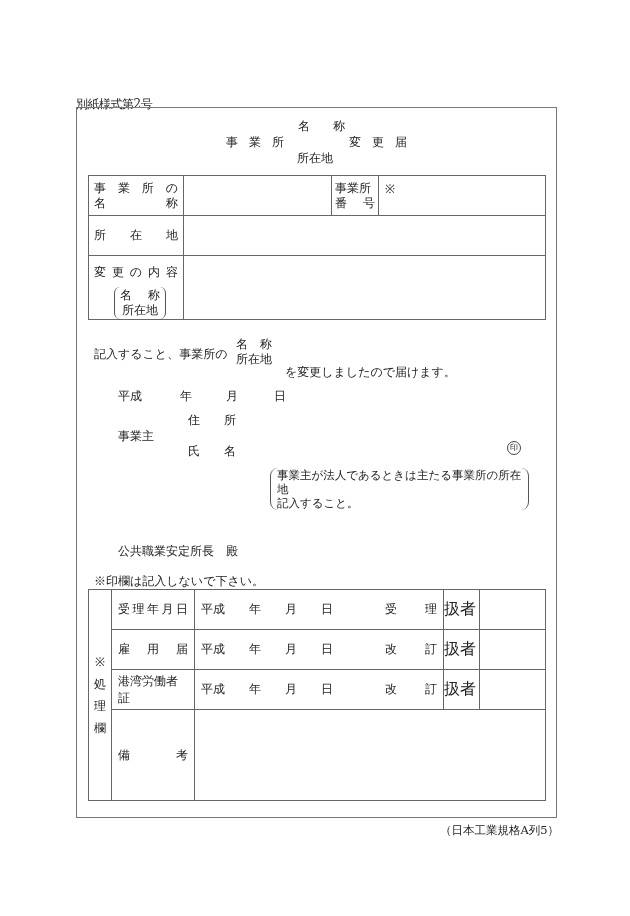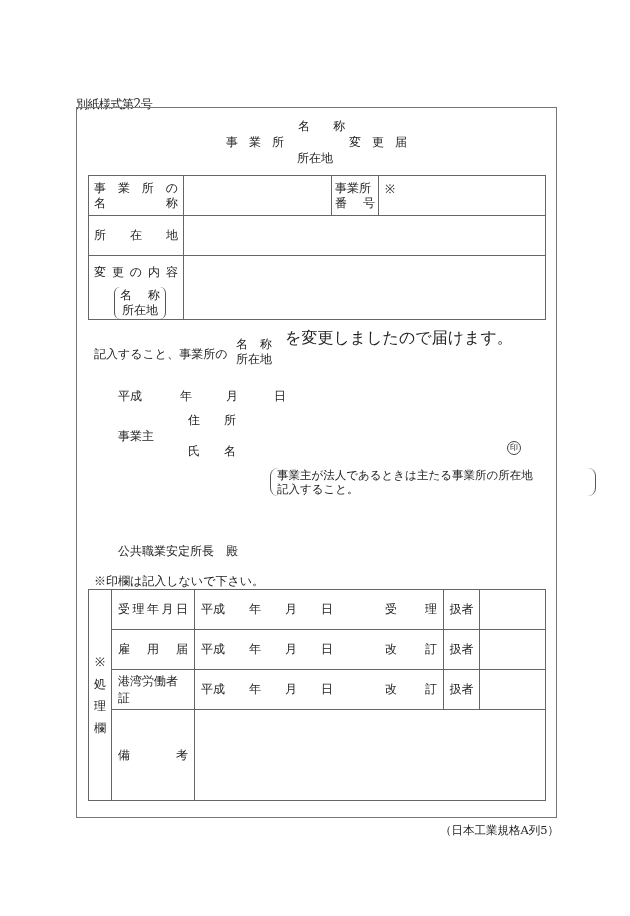--- a/index.html
+++ b/index.html
@@ -25,40 +25,40 @@
   .num-lbl { font-size: 12px; line-height: 15px; padding: 0 3px !important; }
   .num-lbl .just { }
   .mark { vertical-align: top !important; padding: 4px 6px !important; font-size: 12px; }
 
   .bracket { margin: 6px 0 0 20px; width: 52px; border-left: 1.5px solid #555; border-right: 1.5px solid #555; border-radius: 6px; padding: 1px 3px; line-height: 15px; text-align: center; }
   .bracket .top { display: flex; justify-content: space-between; padding: 0 2px; }
 
   .stmt { left: 94px; top: 346px; font-size: 12px; }
   .stmt-mid { left: 236px; top: 337px; font-size: 12px; line-height: 15px; text-align: center; }
   .stmt-mid .top { display: flex; justify-content: space-between; }
-  .stmt-end { left: 285px; top: 328px; font-size: 16px; }
+  .stmt-end { left: 285px; top: 364px; font-size: 12px; }
 
   .date-row { top: 388px; font-size: 12px; }
   .addr { top: 412px; font-size: 12px; }
   .employer { left: 118px; top: 428px; font-size: 12px; }
   .name { top: 443px; font-size: 12px; }
   .seal { left: 507px; top: 441px; width: 14px; height: 14px; border: 1px solid #444; border-radius: 50%; font-size: 8px; line-height: 12px; text-align: center; }
 
-  .note { left: 270px; top: 468px; width: 326px; border-left: 1.5px solid #555; border-right: 1.5px solid #555; border-radius: 8px; padding: 0 4px 0 6px; font-size: 11.5px; line-height: 14px; }
+  .note { left: 270px; top: 468px; width: 259px; border-left: 1.5px solid #555; border-right: 1.5px solid #555; border-radius: 8px; padding: 0 4px 0 6px; font-size: 11.5px; line-height: 14px; }
 
   .addressee { left: 118px; top: 543px; font-size: 12px; }
   .caution { left: 94px; top: 573px; font-size: 12px; }
 
   .side { text-align: center; font-size: 12px; line-height: 1; }
   .side div { margin: 10px 0; }
   .rlbl { font-size: 12px; padding: 0 6px !important; }
   .dates { font-size: 12px; padding: 0 6px !important; }
   .dates .inner { display: flex; }
   .dates .inner span { display: inline-block; }
-  .staff { text-align: center; font-size: 12px; margin-left: 19px; }
+  .staff { text-align: left; font-size: 16px; margin-left: 19px; }
   .footer { left: 440px; top: 823px; font-size: 11.5px; }
 </style>
 </head>
 <body>
 
 <div class="abs form-id">別紙様式第2号</div>
 
 <div class="abs outer"></div>
 
 <div class="abs title t-name">名 称</div>

